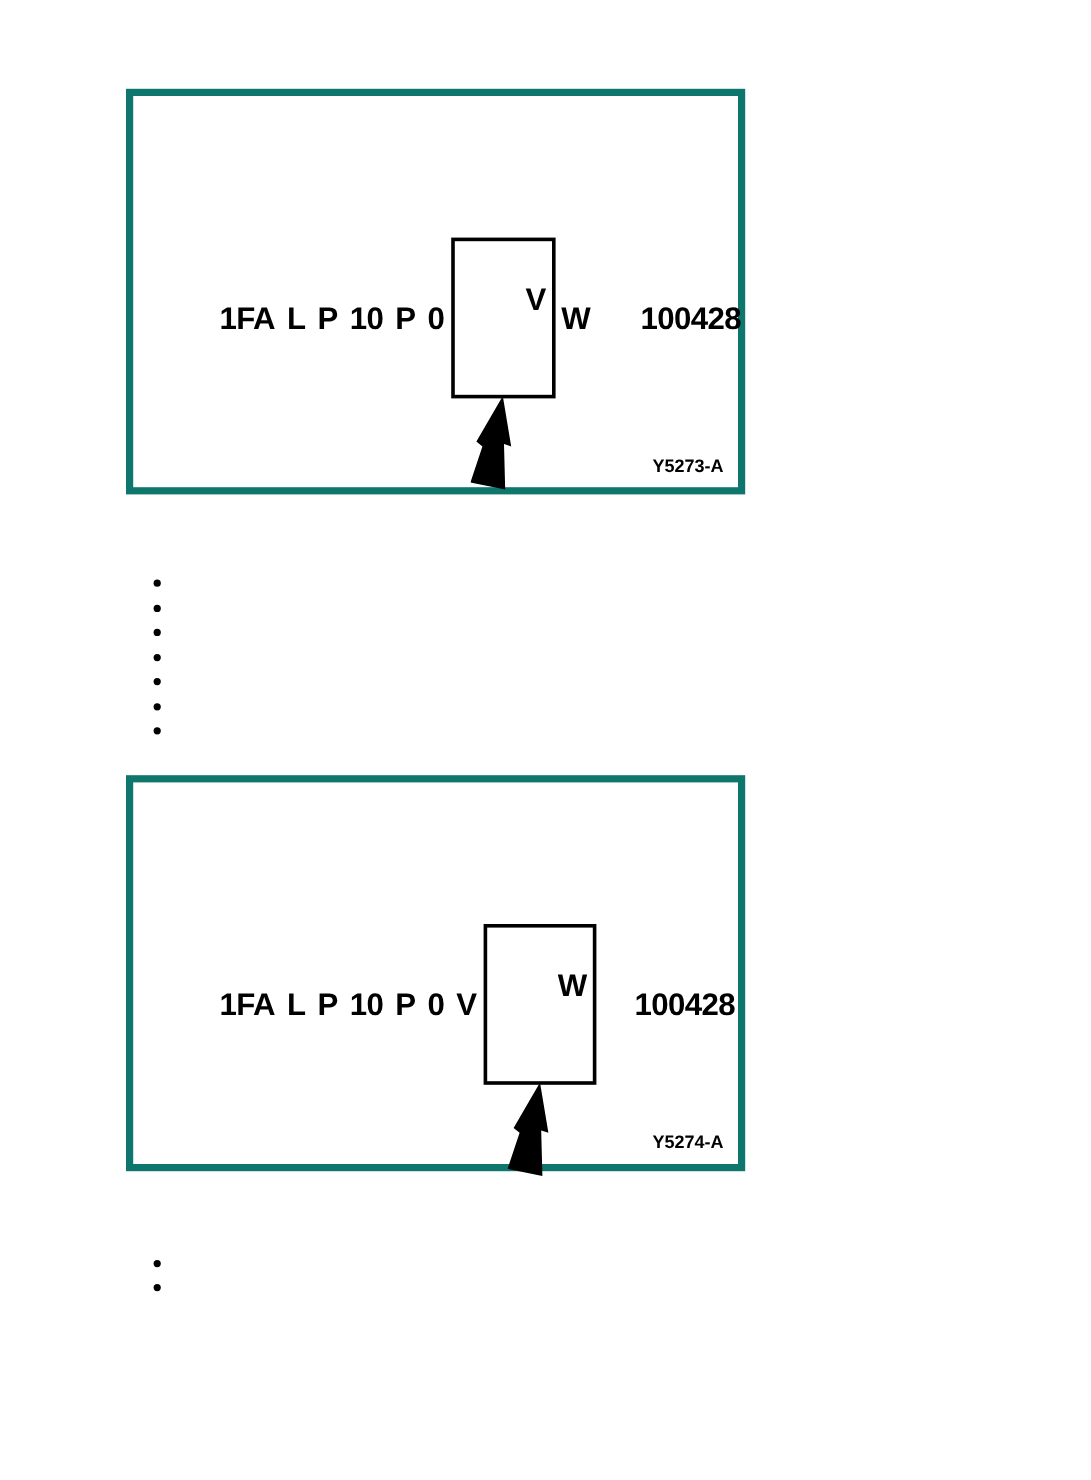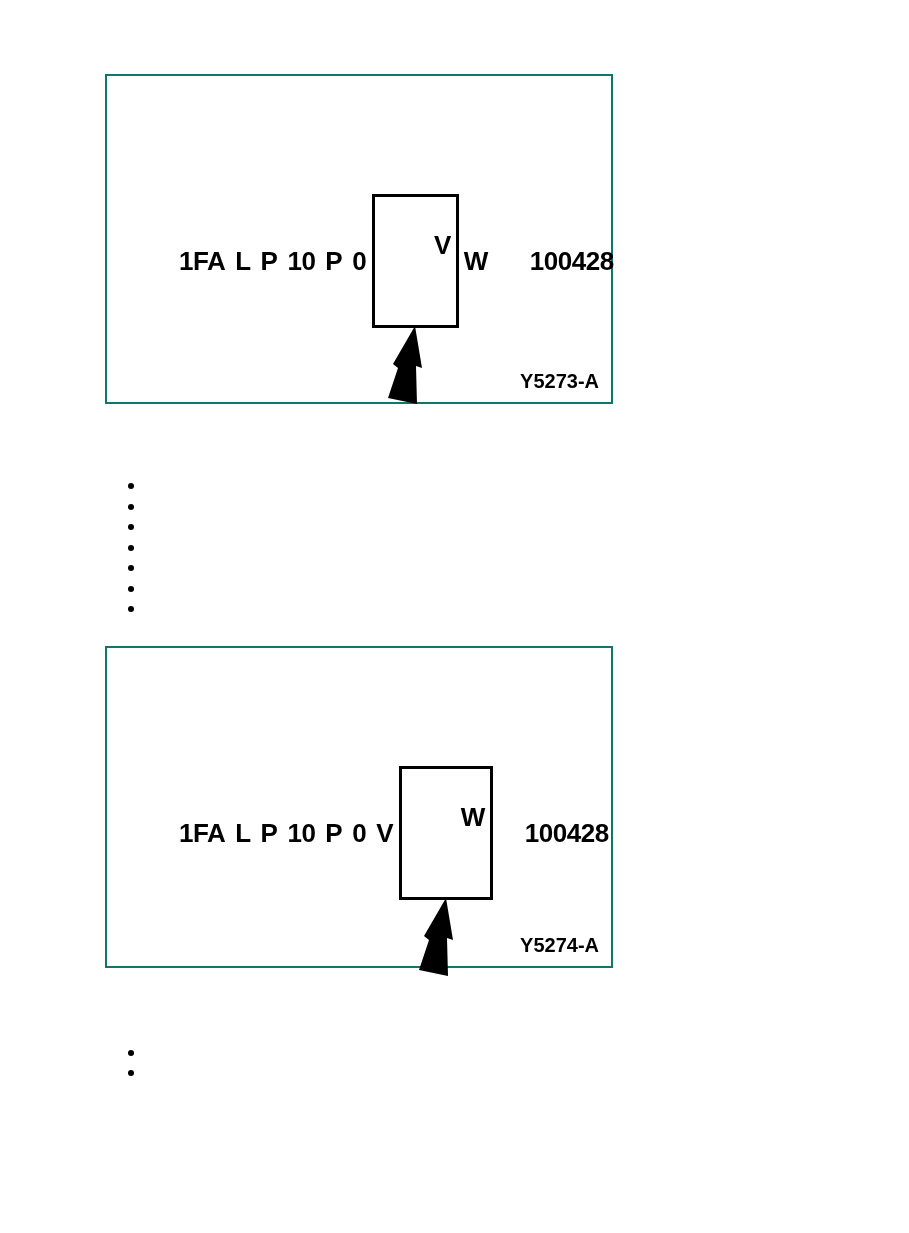--- a/index.html
+++ b/index.html
@@ -16,21 +16,21 @@
     color: #000000;
     overflow: hidden;
   }
 
   
   .figure {
     position: absolute;
     left: 105px;
     width: 504px;
     background: #ffffff;
-    border: 2px solid #0f766e;
+    border: 6px solid #0f766e;
   }
   .figure-1 { top: 74px;  height: 326px; }
   .figure-2 { top: 646px; height: 318px; }
 
   
   .vin-row {
     position: absolute;
     left: 72px;
     top: 118px;
     display: flex;
@@ -62,21 +62,21 @@
     height: 80px;
     display: block;
   }
 
   
   .fig-label {
     position: absolute;
     right: 12px;
     bottom: 9px;
     font-weight: 700;
-    font-size: 20px;
+    font-size: 15px;
     letter-spacing: 0;
     color: #000000;
   }
 
   
   .bullets {
     position: absolute;
     display: flex;
     flex-direction: column;
   }

